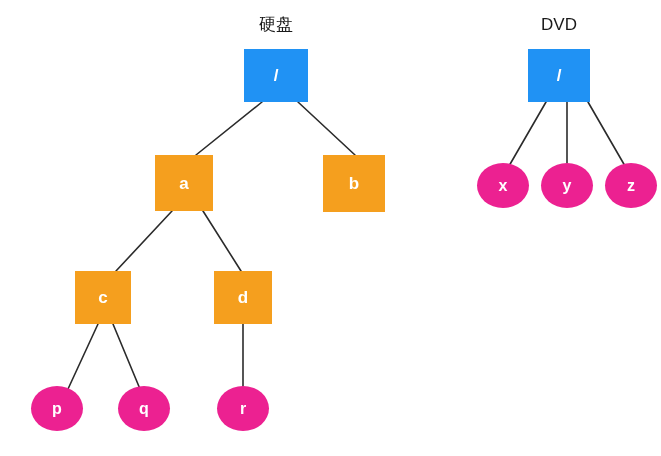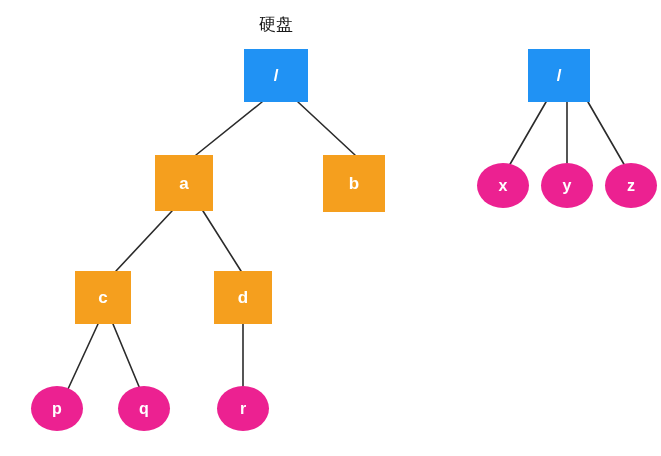--- a/index.html
+++ b/index.html
@@ -91,20 +91,21 @@
     </div>
     <div class="node node-file" style="left: 31px; top: 386px; width: 52px; height: 45px; background: rgb(236, 33, 145);">
       <span style="color: rgb(255, 255, 255);">p</span>
     </div>
     <div class="node node-file" style="left: 118px; top: 386px; width: 52px; height: 45px; background: rgb(236, 33, 145);">
       <span style="color: rgb(255, 255, 255);">q</span>
     </div>
     <div class="node node-file" style="left: 217px; top: 386px; width: 52px; height: 45px; background: rgb(236, 33, 145);">
       <span style="color: rgb(255, 255, 255);">r</span>
     </div>
+    <div class="tree-label" style="left: 499px; top: 16px; width: 120px; color: rgb(26, 26, 26);">DVD</div>
     <div class="node node-dir-root" style="left: 528px; top: 49px; width: 62px; height: 53px; background: rgb(32, 146, 244);">
       <span style="color: rgb(255, 255, 255);">/</span>
     </div>
     <div class="node node-file" style="left: 477px; top: 163px; width: 52px; height: 45px; background: rgb(236, 33, 145);">
       <span style="color: rgb(255, 255, 255);">x</span>
     </div>
     <div class="node node-file" style="left: 541px; top: 163px; width: 52px; height: 45px; background: rgb(236, 33, 145);">
       <span style="color: rgb(255, 255, 255);">y</span>
     </div>
     <div class="node node-file" style="left: 605px; top: 163px; width: 52px; height: 45px; background: rgb(236, 33, 145);">

